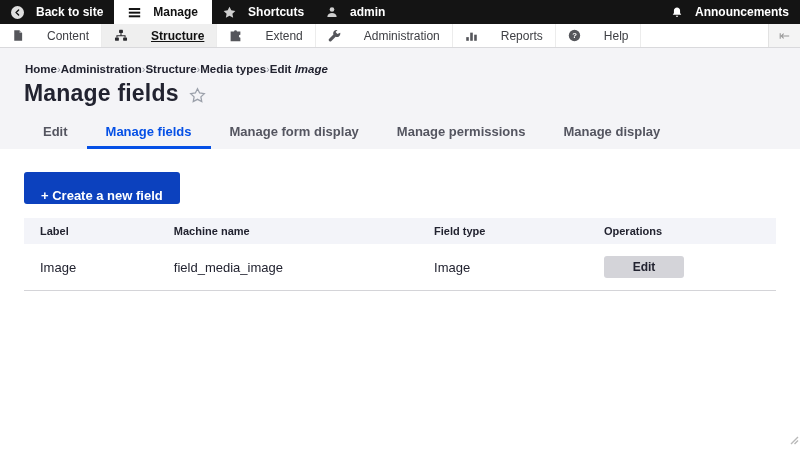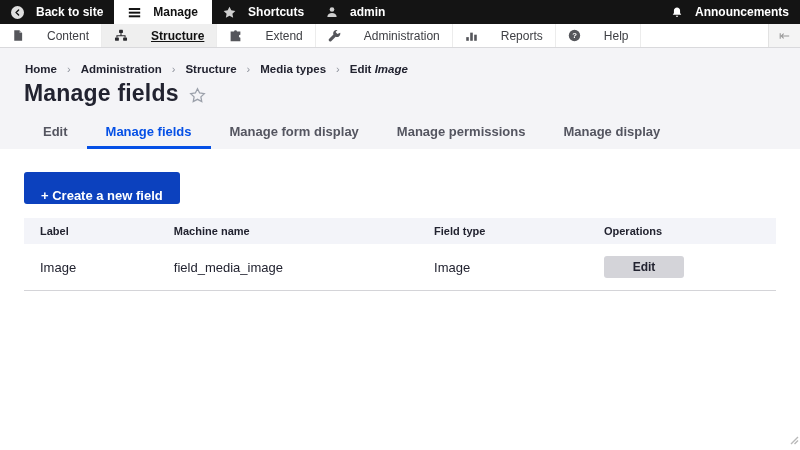--- a/index.html
+++ b/index.html
@@ -18,21 +18,21 @@
   
   .admin-bar { display:flex; height:24px; background:#fff; border-bottom:1px solid #d9d9dc; font-size:12px; align-items:stretch; }
   .ab-item { display:flex; align-items:center; gap:23px; padding:0 12px; border-right:1px solid #ececec; color:#3f4045; cursor:pointer; }
   .ab-item .ab-icon { color:#55565b; display:flex; }
   .ab-item.active { background:#efefef; font-weight:700; color:#111; }
   .ab-item.active .ab-label { text-decoration:underline; }
   .ab-right { margin-left:auto; display:flex; align-items:center; padding:0 10px; border-left:1px solid #e2e2e2; background:#f4f4f4; color:#9a9a9a; }
 
   
   .page-header { background:#f4f4f7; padding-top:15px; }
-  .breadcrumb { display:flex; align-items:center; gap:10px; padding:0 25px; font-size:11.5px; font-weight:700; color:#222330; }
+  .breadcrumb { display:flex; align-items:center; padding:0 25px; font-size:11.5px; font-weight:700; color:#222330; }
   .crumb { cursor:pointer; }
   .crumb-sep { color:#8e929c; font-weight:400; font-size:11px; }
   .crumb-current em { font-style:italic; }
   .title-row { display:flex; align-items:center; gap:10px; padding:5px 24px 1px; }
   .page-title { margin:0; font-size:23px; font-weight:800; color:#222330; letter-spacing:.2px; }
   .star-icon { color:#9ba0aa; display:flex; margin-top:3px; cursor:pointer; }
   .tabs { display:flex; padding:7px 24px 0; }
   .tab { padding:9px 19px 7px; font-size:13px; font-weight:600; color:#545560; border-bottom:3px solid transparent; cursor:pointer; white-space:nowrap; }
   .tab.active { color:#0550e6; border-bottom-color:#0550e6; }
 

